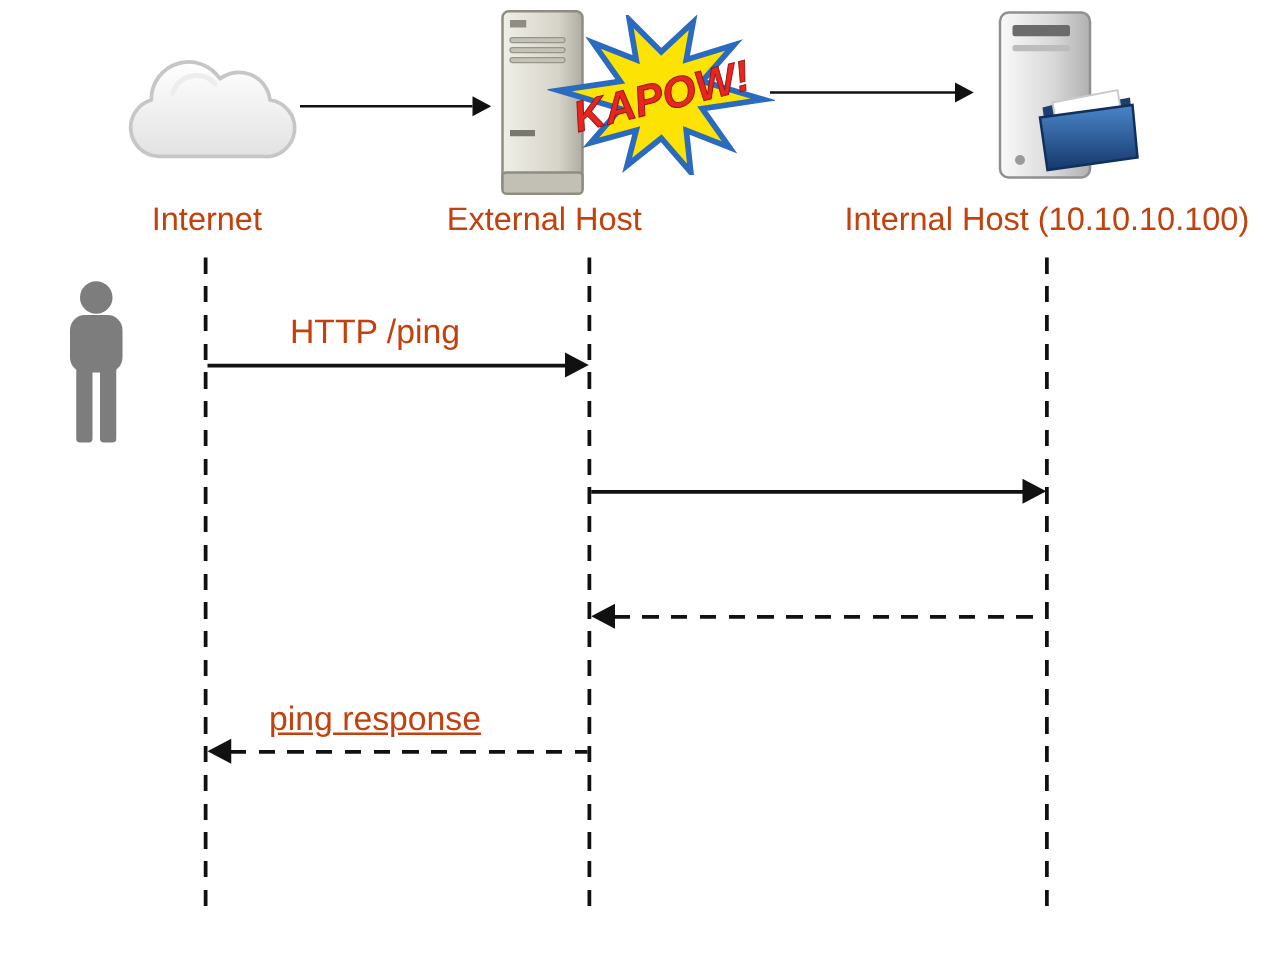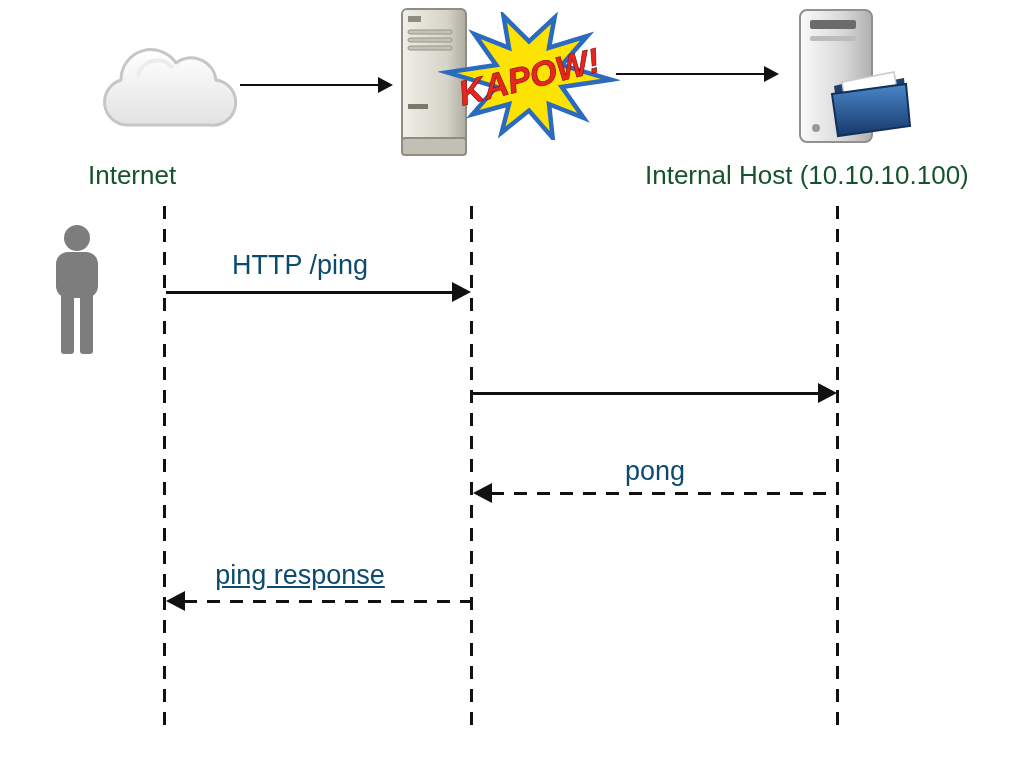--- a/index.html
+++ b/index.html
@@ -3,21 +3,21 @@
 <meta charset="utf-8">
 <style>
   html,body{margin:0;padding:0;background:#ffffff;}
   #canvas{
     position:relative;width:1024px;height:768px;background:#ffffff;
     font-family:"Liberation Sans",sans-serif;color:#000;overflow:hidden;
   }
   .abs{position:absolute;}
   
   .actor-label{
-    position:absolute;top:160px;font-size:26px;color:#14532d;
+    position:absolute;top:160px;text-align:center;font-size:26px;color:#c2410c;
     white-space:nowrap;
   }
   #label-internet{left:88px;width:155px;}
   #label-external{left:338px;width:195px;}
   #label-internal{left:645px;width:385px;}
   
   #cloud-icon{left:88px;top:25px;width:155px;height:120px;}
   #server-icon{left:398px;top:6px;width:72px;height:152px;}
   #kapow-burst{left:438px;top:12px;width:182px;height:128px;z-index:3;}
   #internal-host-icon{left:782px;top:8px;width:132px;height:150px;}
@@ -34,21 +34,21 @@
   
   .lifeline{
     position:absolute;top:206px;height:526px;width:3px;
     background:repeating-linear-gradient(to bottom,#111 0 13px,transparent 13px 23px);
   }
   #lifeline-internet{left:163px;}
   #lifeline-external{left:470px;}
   #lifeline-internal{left:836px;}
   
   .msg-label{
-    position:absolute;text-align:center;font-size:27px;color:#0c4a6e;white-space:nowrap;
+    position:absolute;text-align:center;font-size:27px;color:#c2410c;white-space:nowrap;
   }
   .msg-line-solid{position:absolute;height:3px;background:#111;}
   .msg-line-dashed{
     position:absolute;height:3px;
     background:repeating-linear-gradient(to right,#111 0 13px,transparent 13px 23px);
   }
   .head-right{position:absolute;width:0;height:0;
     border-top:10px solid transparent;border-bottom:10px solid transparent;
     border-left:19px solid #111;}
   .head-left{position:absolute;width:0;height:0;
@@ -120,20 +120,21 @@
     <rect x="18" y="2" width="72" height="132" rx="7" fill="url(#ig)" stroke="#909090" stroke-width="2"></rect>
     <rect x="28" y="12" width="46" height="9" rx="2" fill="#6b6b6b"></rect>
     <rect x="28" y="28" width="46" height="5" rx="2" fill="#bcbcbc"></rect>
     <circle cx="34" cy="120" r="4" fill="#9a9a9a"></circle>
     <path d="M52 78 L84 70 L90 76 L122 70 L126 112 L58 122 Z" fill="#1d3f6e"></path>
     <path d="M60 74 L112 64 L118 100 L66 110 Z" fill="#ffffff" stroke="#c9c9c9" stroke-width="1.5"></path>
     <path d="M50 86 L124 76 L128 118 L56 128 Z" fill="url(#fg)" stroke="#12305c" stroke-width="2"></path>
   </svg>
 
   <div id="label-internet" class="actor-label">Internet</div>
+  <div id="label-external" class="actor-label">External Host</div>
   <div id="label-internal" class="actor-label">Internal Host (10.10.10.100)</div>
 
   <div id="conn1-line" class="toparrow-line"></div>
   <div id="conn1-head" class="toparrow-head"></div>
   <div id="conn2-line" class="toparrow-line"></div>
   <div id="conn2-head" class="toparrow-head"></div>
 
   <svg id="person-icon" class="abs" viewBox="0 0 62 135" xmlns="http://www.w3.org/2000/svg">
     <g fill="#7d7d7d">
       <circle cx="31" cy="14" r="13"></circle>
@@ -147,21 +148,20 @@
   <div id="lifeline-external" class="lifeline"></div>
   <div id="lifeline-internal" class="lifeline"></div>
 
   <div id="msg1-label" class="msg-label">HTTP /ping</div>
   <div id="msg1-line" class="msg-line-solid"></div>
   <div id="msg1-head" class="head-right"></div>
 
   <div id="msg2-line" class="msg-line-solid"></div>
   <div id="msg2-head" class="head-right"></div>
 
-  <div id="msg3-label" class="msg-label">pong</div>
   <div id="msg3-line" class="msg-line-dashed"></div>
   <div id="msg3-head" class="head-left"></div>
 
   <div id="msg4-label" class="msg-label">ping response</div>
   <div id="msg4-line" class="msg-line-dashed"></div>
   <div id="msg4-head" class="head-left"></div>
 
 </div>
 
 </body></html>

